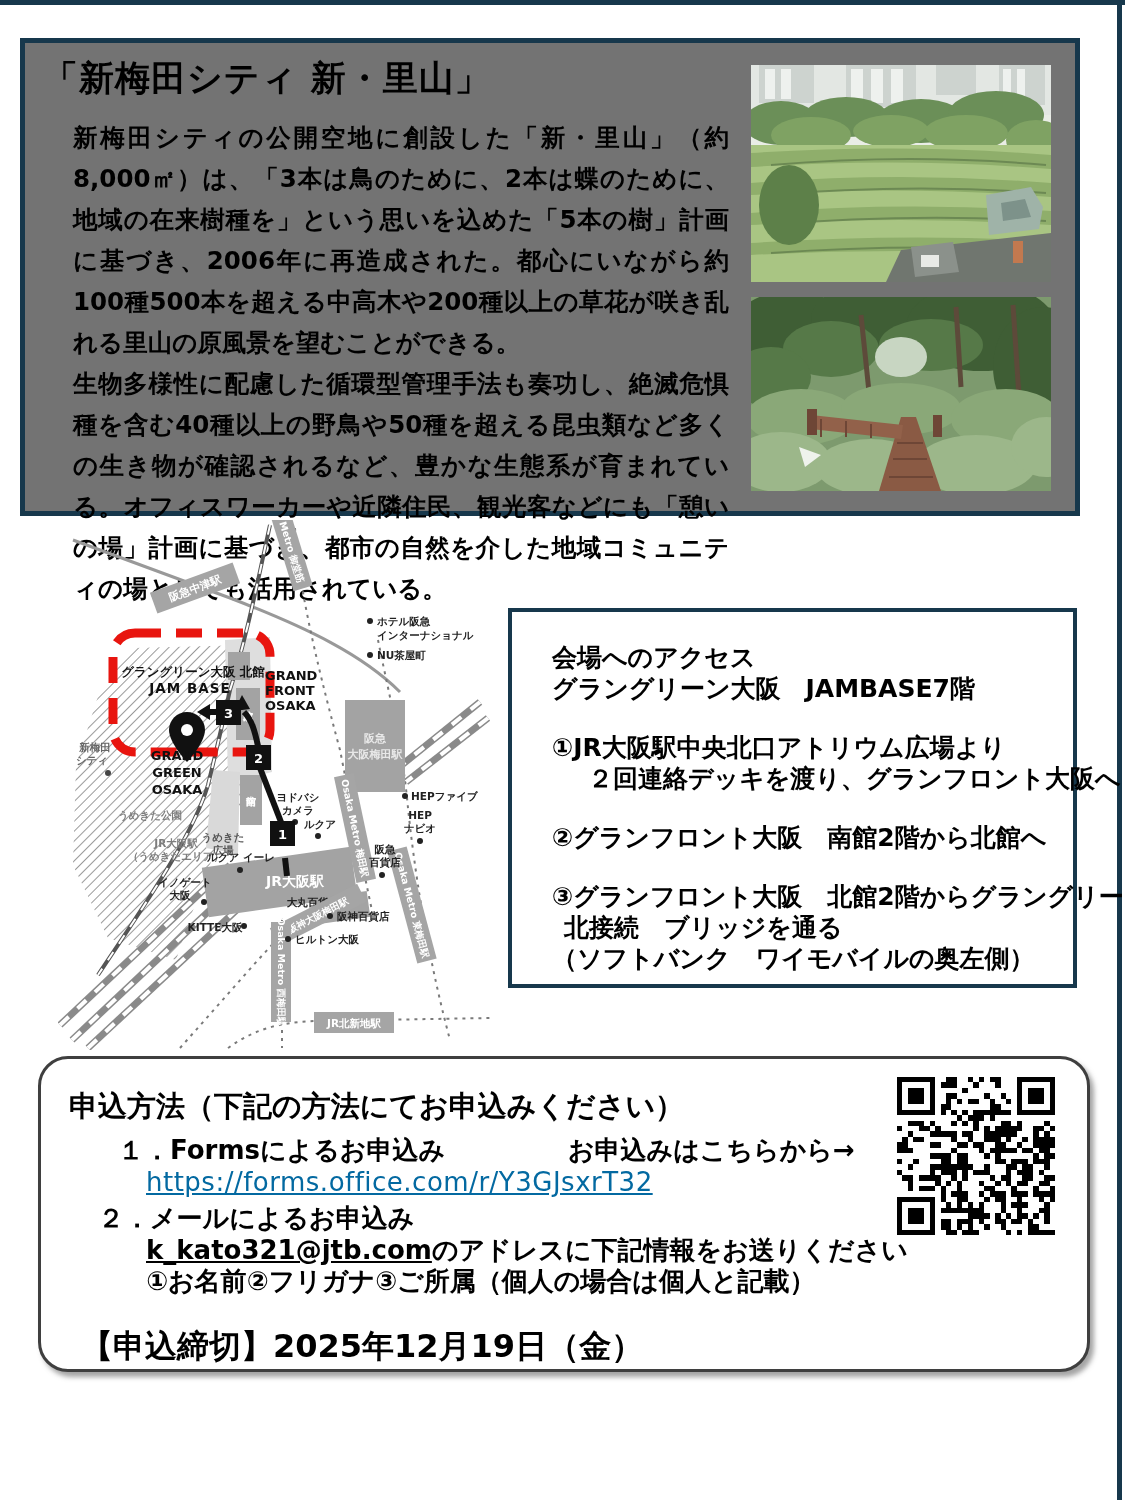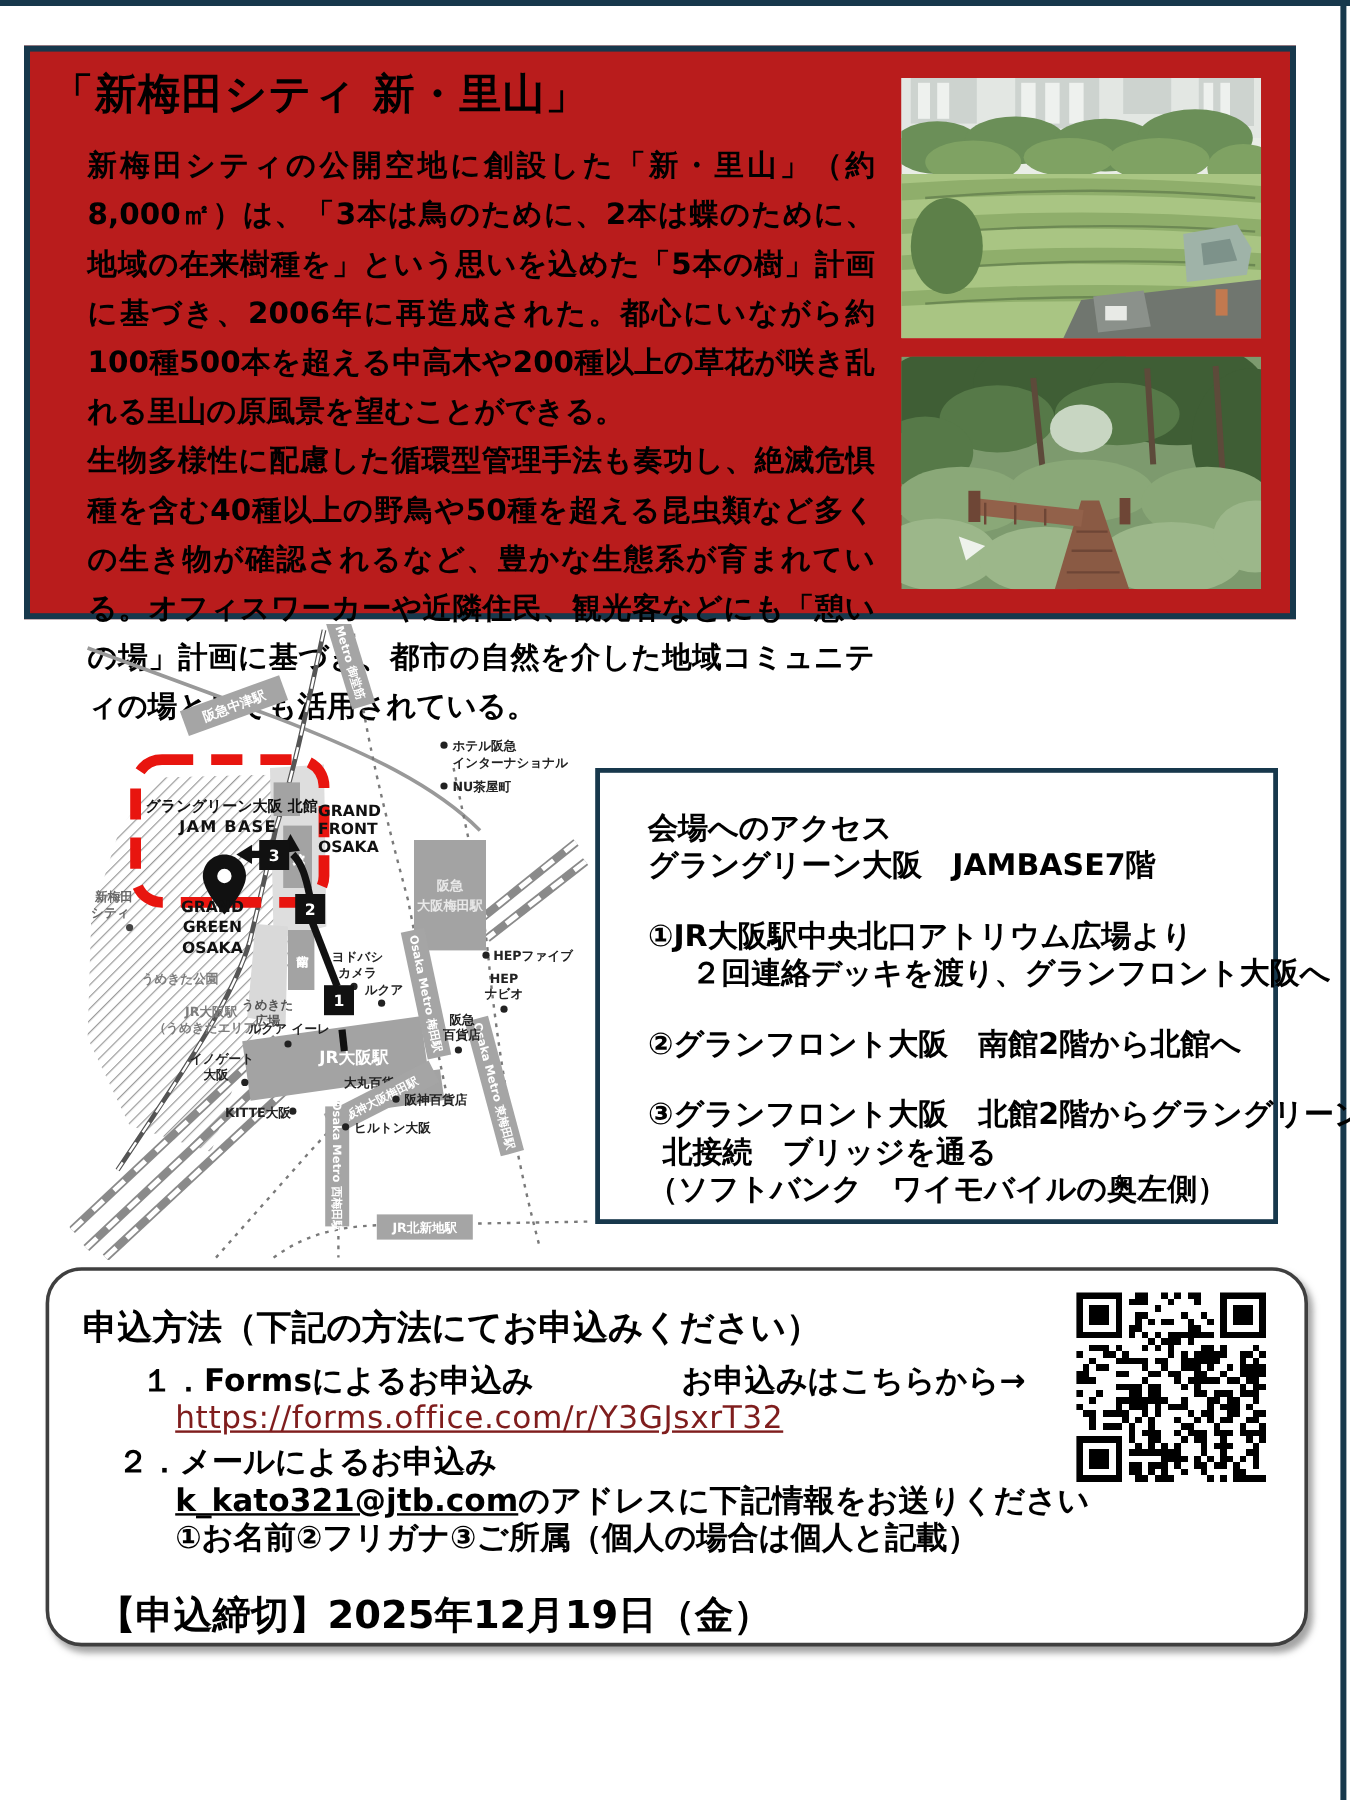--- a/index.html
+++ b/index.html
@@ -3,49 +3,49 @@
 <meta charset="utf-8">
 <style>
   html,body{margin:0;padding:0;background:#fff;}
   .page{position:relative;width:1125px;height:1500px;background:#ffffff;overflow:hidden;
         font-family:"DejaVu Sans","Liberation Sans",sans-serif;color:#000;}
   .frame-top{position:absolute;left:0;top:0;width:1125px;height:5px;background:#17384c;}
   .frame-right{position:absolute;left:1117px;top:0;width:5px;height:1500px;background:#17384c;}
 
   
   .intro-box{position:absolute;left:20px;top:38px;width:1050px;height:468px;
-             border:5px solid #17384c;background:#b91c1c;text-decoration:underline;}
+             border:5px solid #17384c;background:#737373;text-decoration:underline;}
   .intro-title{position:absolute;left:18px;top:12px;font-size:35px;font-weight:700;letter-spacing:1px;}
   .intro-text{position:absolute;left:48px;top:74px;width:656px;font-size:24.5px;font-weight:700;
               line-height:41px;text-align:justify;}
   .intro-text p{margin:0;}
   .photo{position:absolute;width:300px;overflow:hidden;}
   .photo1{left:726px;top:22px;height:217px;}
   .photo2{left:726px;top:254px;height:194px;}
 
   
   .map{position:absolute;left:58px;top:520px;width:440px;height:530px;}
 
   
-  .access-box{position:absolute;left:496px;top:608px;width:561px;height:372px;
-              border:4px solid #17384c;background:#fff;margin-top:32px;}
+  .access-box{position:absolute;left:508px;top:608px;width:561px;height:372px;
+              border:4px solid #17384c;background:#fff;}
   .access-inner{padding:30px 10px 0 40px;font-size:25px;font-weight:700;line-height:31px;}
   .access-inner div{white-space:nowrap;}
   .gap28{margin-top:28px;}
   .ind36{padding-left:36px;}
   .ind12{padding-left:12px;}
 
   
   .app-box{position:absolute;left:38px;top:1056px;width:1046px;height:310px;background:#fff;
            border:3px solid #3f3f3f;border-radius:30px;box-shadow:4px 5px 5px rgba(90,90,90,.55);}
   .app-heading{position:absolute;left:28px;top:28px;font-size:29px;font-weight:700;}
   .app-item1{position:absolute;left:77px;top:74px;font-size:26px;font-weight:700;}
   .app-cta{position:absolute;left:527px;top:74px;font-size:26px;font-weight:700;text-align:right;}
   .app-url{position:absolute;left:105px;top:108px;font-size:26px;font-weight:400;
-           text-decoration:underline;color:#7f1d1d;letter-spacing:.5px;}
+           text-decoration:underline;color:#0369a1;letter-spacing:.5px;}
   .app-item2{position:absolute;left:57px;top:142px;font-size:26px;font-weight:700;}
   .app-mailline{position:absolute;left:105px;top:174px;font-size:26px;font-weight:700;}
   .app-mail{text-decoration:underline;}
   .app-info1{position:absolute;left:105px;top:205px;font-size:26px;font-weight:700;}
   .app-info2{position:absolute;left:105px;top:236px;font-size:26px;font-weight:700;}
   .app-deadline{position:absolute;left:40px;top:266px;font-size:32px;font-weight:700;}
   .qr{position:absolute;right:32px;top:18px;width:158px;height:158px;}
 
   
   .footer{position:absolute;left:64px;top:1386px;font-size:26.5px;font-weight:700;line-height:33px;}

